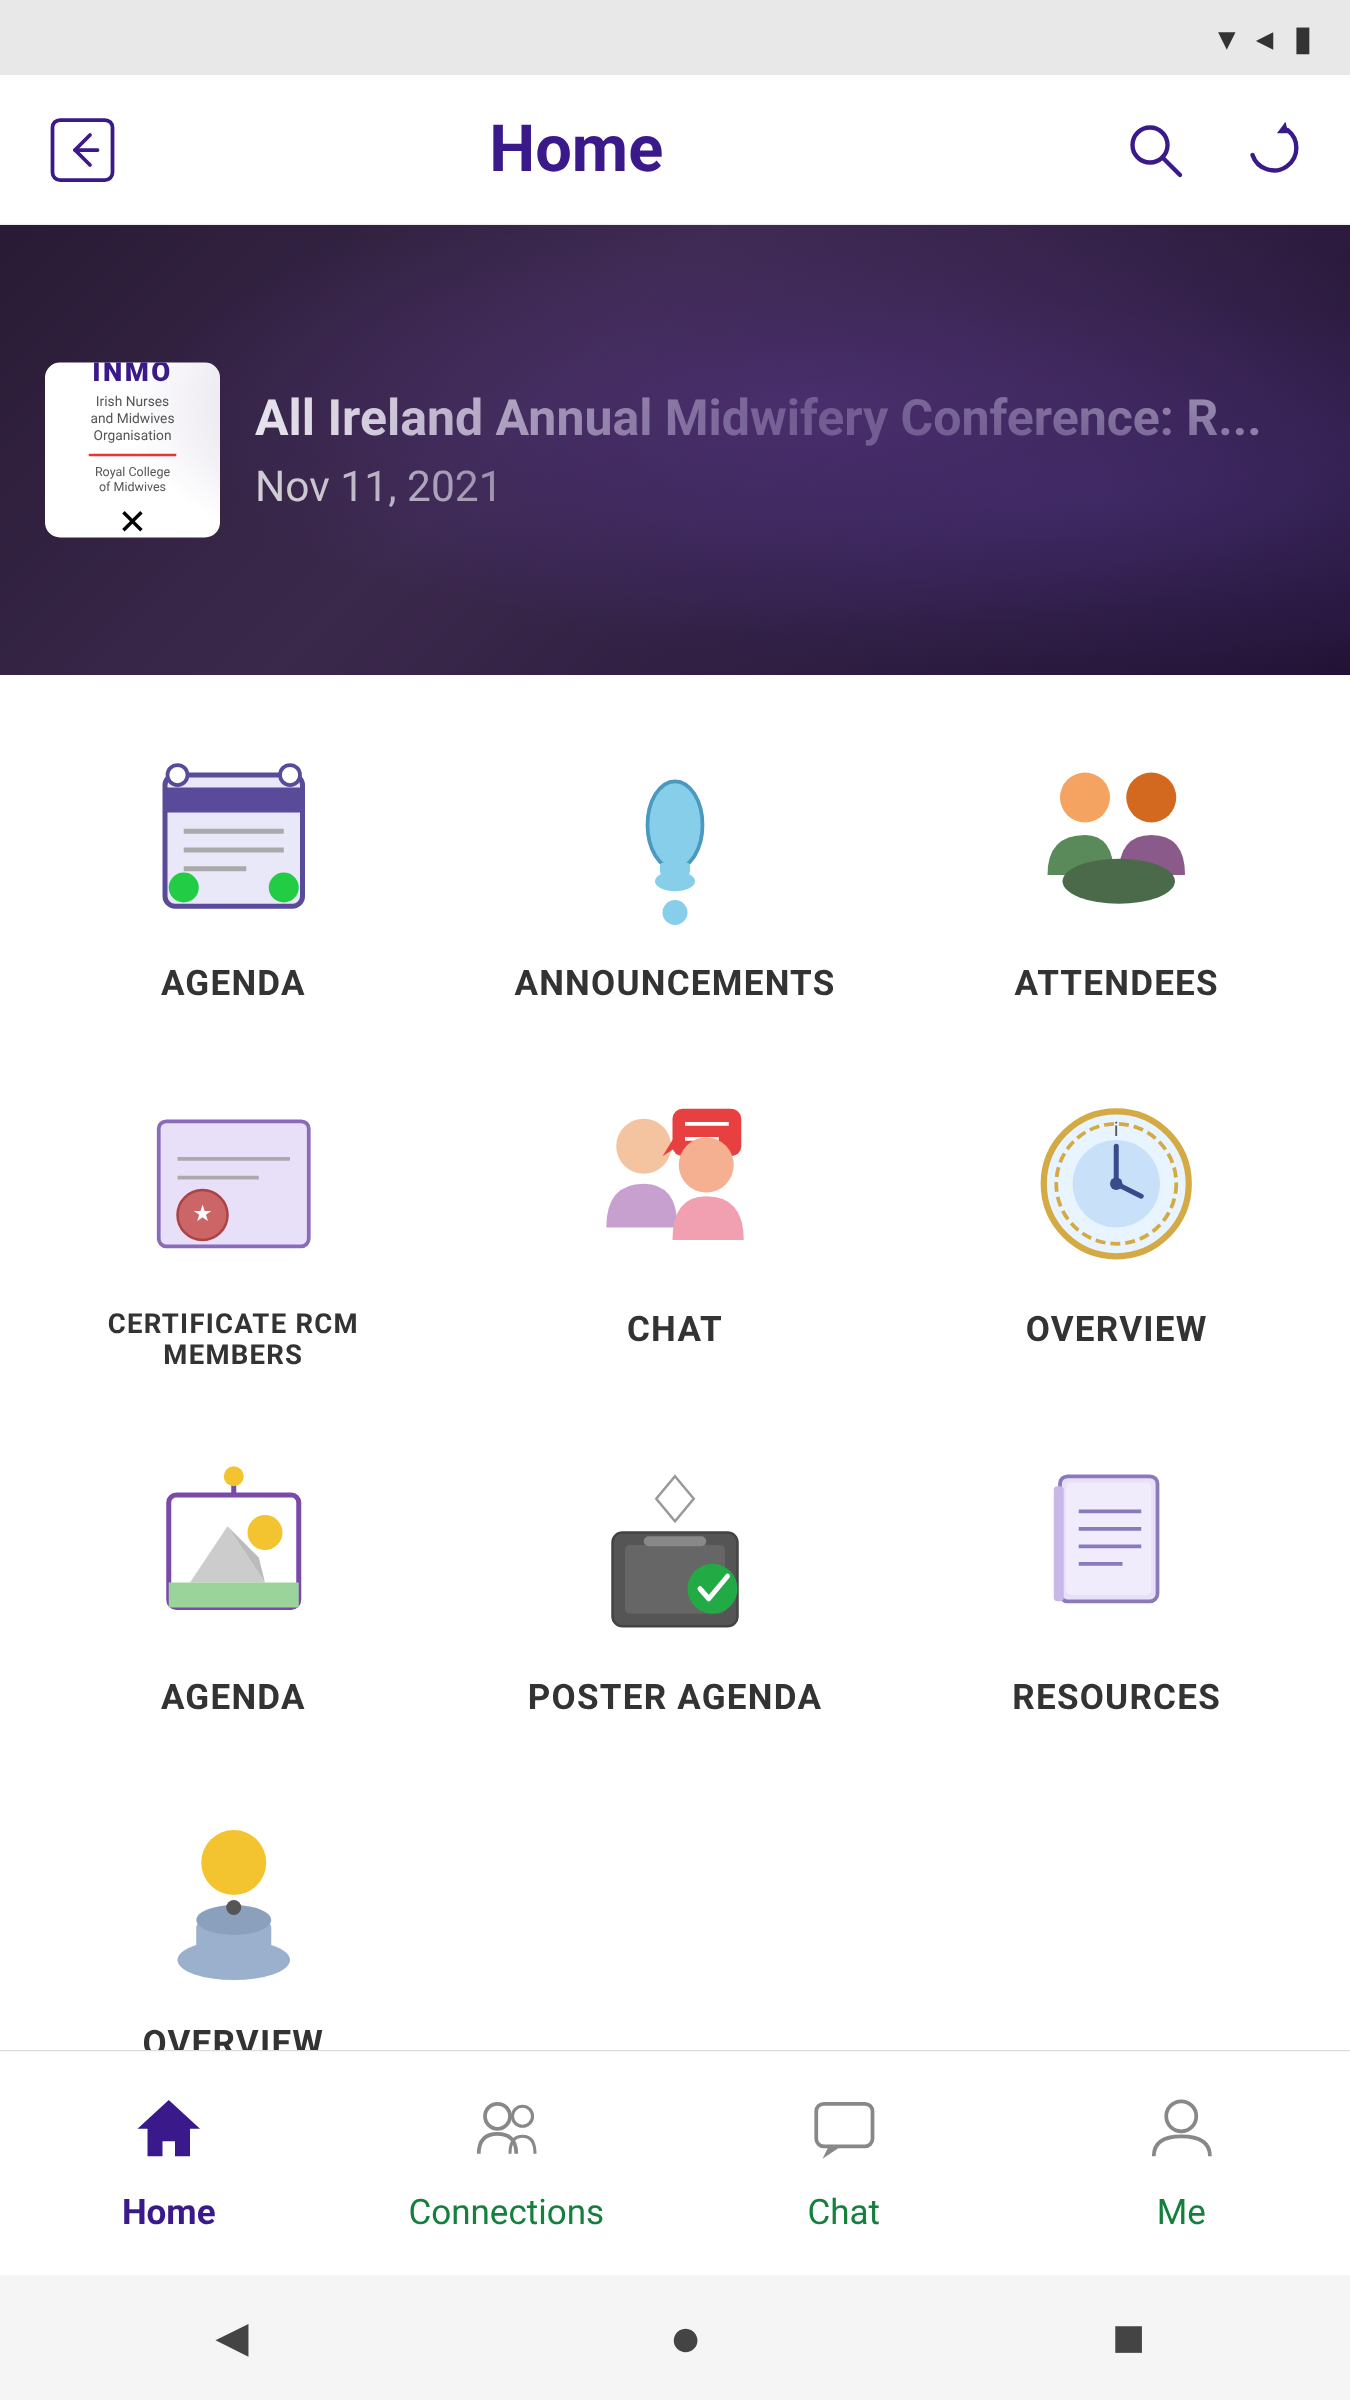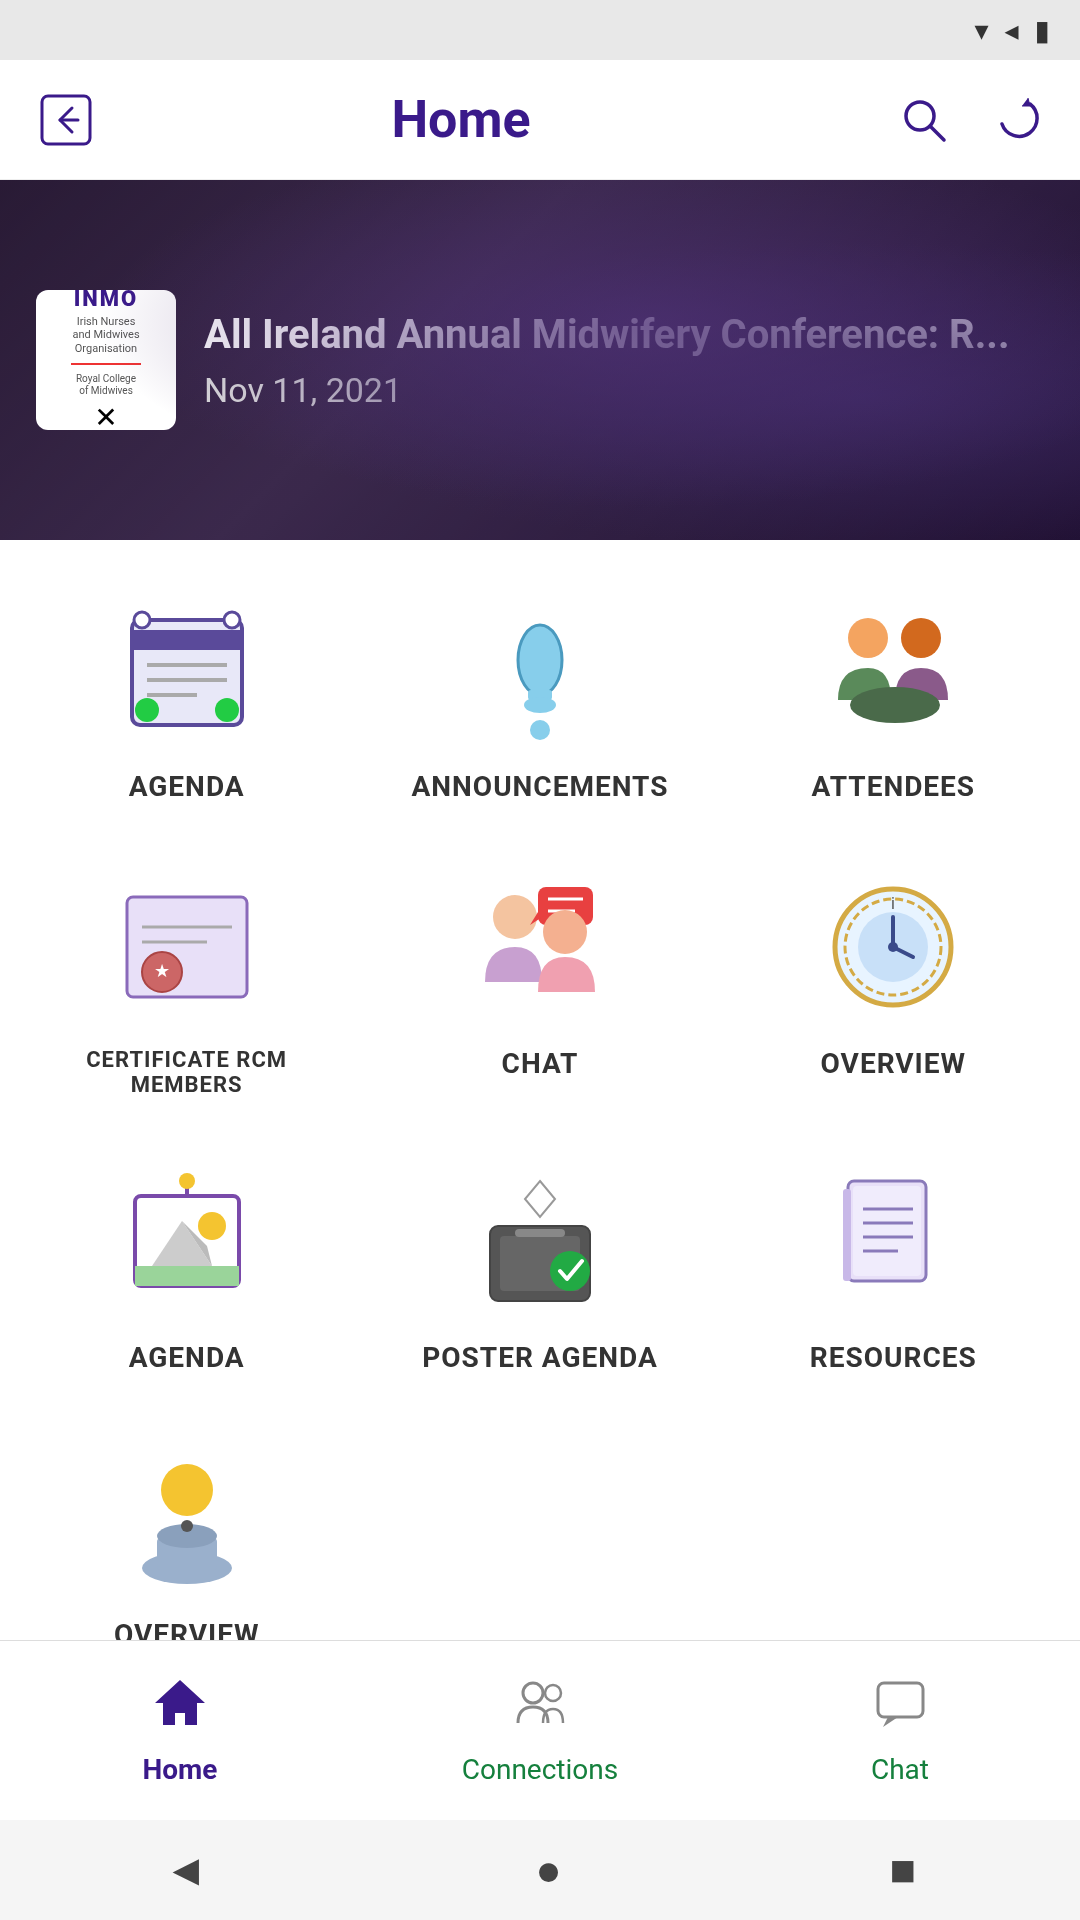--- a/index.html
+++ b/index.html
@@ -453,20 +453,29 @@
   <div class="bottom-nav-item">
     <div class="bottom-nav-icon">
       <svg width="55" height="55" viewBox="0 0 55 55">
         <rect x="5" y="8" width="45" height="34" rx="6" fill="none" stroke="#888" stroke-width="3"></rect>
         <polygon points="15,42 10,52 25,42" fill="#888"></polygon>
       </svg>
     </div>
     <span class="bottom-nav-label">Chat</span>
   </div>
 
+  <div class="bottom-nav-item">
+    <div class="bottom-nav-icon">
+      <svg width="55" height="55" viewBox="0 0 55 55">
+        <circle cx="27" cy="18" r="12" fill="none" stroke="#888" stroke-width="3"></circle>
+        <path d="M 5 50 Q 5 34 27 34 Q 50 34 50 50" fill="none" stroke="#888" stroke-width="3"></path>
+      </svg>
+    </div>
+    <span class="bottom-nav-label">Me</span>
+  </div>
 
 </div>
 
 <div class="android-nav">
   <div class="android-btn">◄</div>
   <div class="android-btn">●</div>
   <div class="android-btn">■</div>
 </div>
 
 </body></html>

